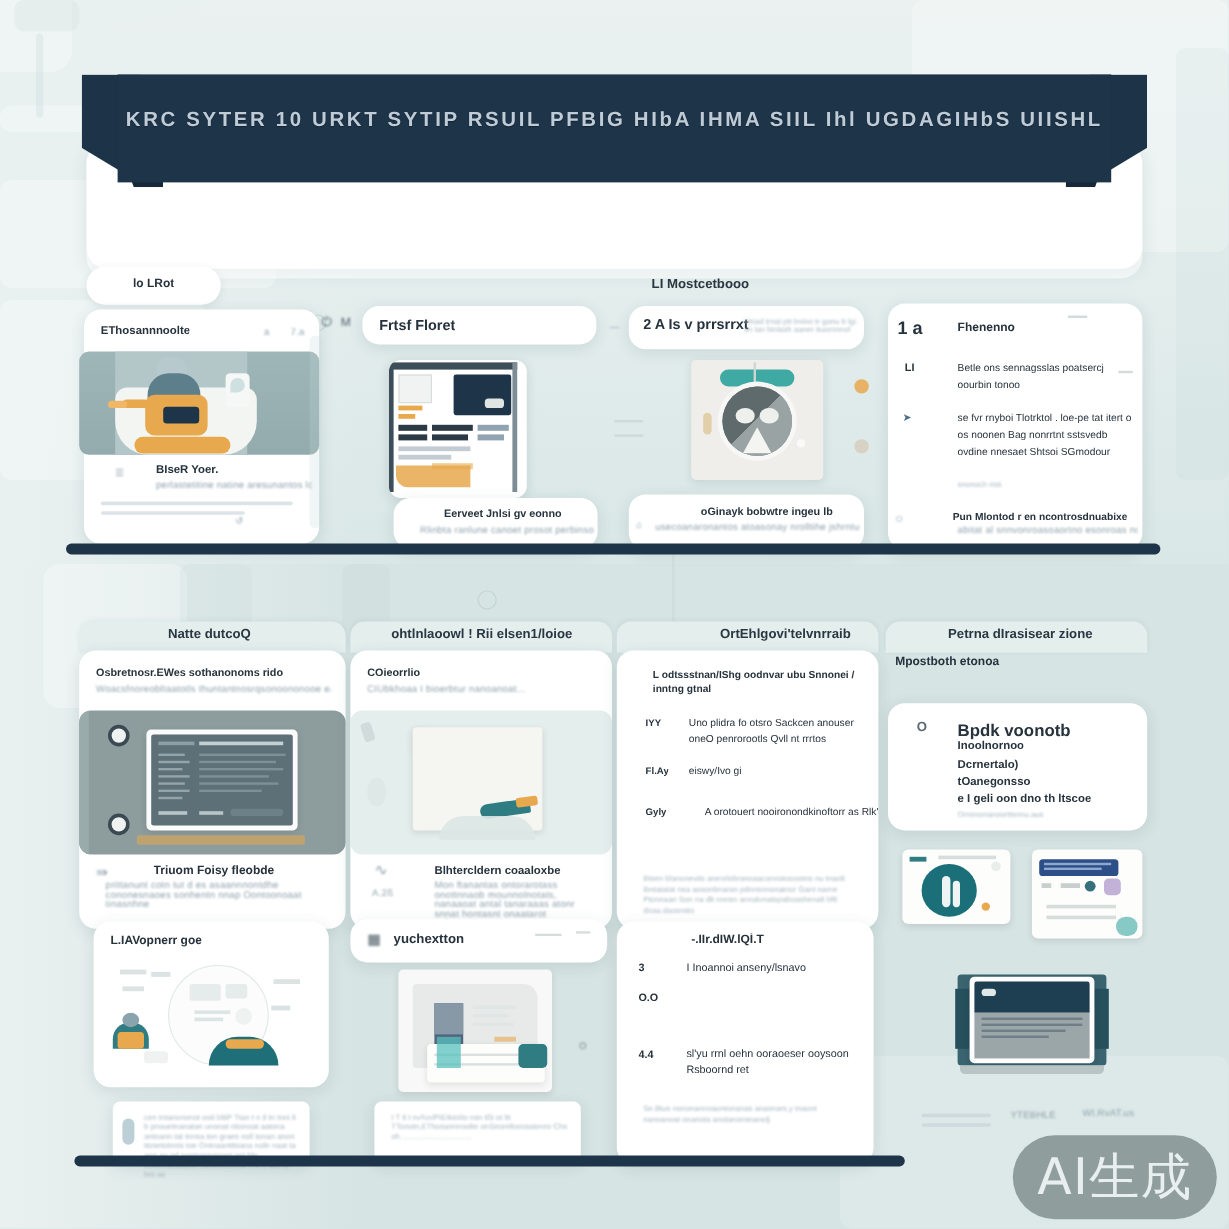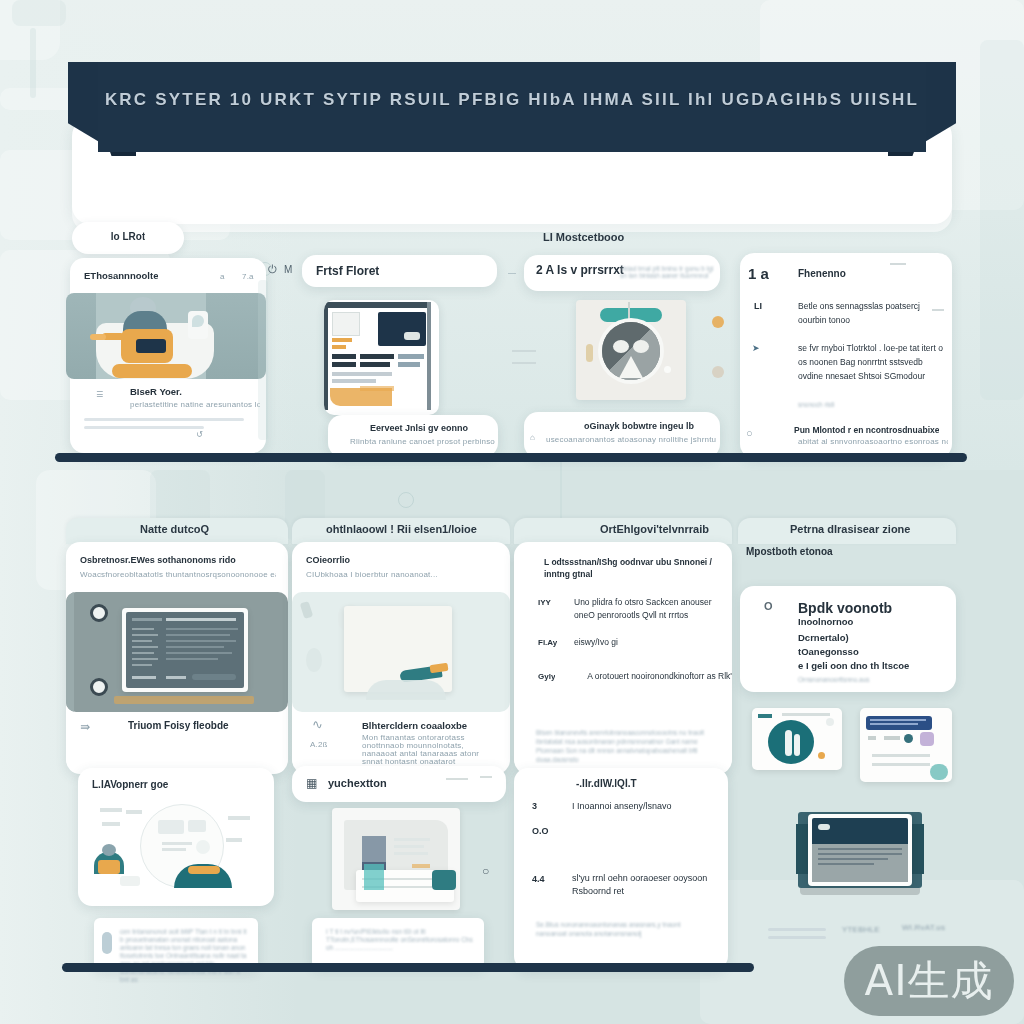--- a/index.html
+++ b/index.html
@@ -250,20 +250,21 @@
     <div class="ill" style="left:100px;top:48px;width:70px;height:2px;background:#7e9097;"></div>
     <div class="ill" style="left:100px;top:54px;width:58px;height:2px;background:#7e9097;"></div>
     <div class="ill" style="left:100px;top:60px;width:66px;height:2px;background:#7e9097;"></div>
     <div class="ill" style="left:100px;top:66px;width:52px;height:2px;background:#7e9097;"></div>
     <div class="ill" style="left:66px;top:84px;width:24px;height:3px;background:#b8c4c8;"></div>
     <div class="ill" style="left:100px;top:84px;width:20px;height:3px;background:#b8c4c8;"></div>
     <div class="ill" style="left:126px;top:82px;width:44px;height:6px;background:#6d8189;border-radius:3px;"></div>
     <div class="ill" style="left:48px;top:104px;width:140px;height:8px;background:#e8a84d;opacity:.55;border-radius:2px;"></div>
   </div>
   <div class="ptxt h" style="position:absolute;left:62px;top:178px;font-size:10px;">Triuom Foisy fleobde</div>
+  <div class="ptxt sm" style="position:absolute;left:22px;top:192px;width:192px;white-space:normal;line-height:8px;">prittanunt cotn tut d es asaannnontdhe cononesnaoes  sonhentn nnap  Oontoonoaat tinasnhne</div>
   <div class="ptxt sm" style="position:absolute;left:14px;top:178px;font-size:12px;">⇛</div>
 </div>
 
 <div class="card" style="left:292px;top:542px;width:218px;height:232px;">
   <div class="ptxt h" style="position:absolute;left:14px;top:13px;font-size:9px;">COieorrlio</div>
   <div class="ptxt sm" style="position:absolute;left:14px;top:28px;width:190px;">CIUbkhoaa I bioerbtur  nanoanoat...</div>
   <div class="imgpanel" style="left:0;top:50px;width:218px;height:120px;background:#e4eeed;">
     <div class="ill" style="left:10px;top:10px;width:9px;height:16px;background:#cfdcdb;border-radius:3px;transform:rotate(-18deg);"></div>
     <div class="ill" style="left:14px;top:56px;width:16px;height:24px;border-radius:50%;background:#dde8e7;"></div>
     <div class="ill" style="left:46px;top:12px;width:24px;height:28px;border-radius:12px;background:#e3eceb;"></div>

